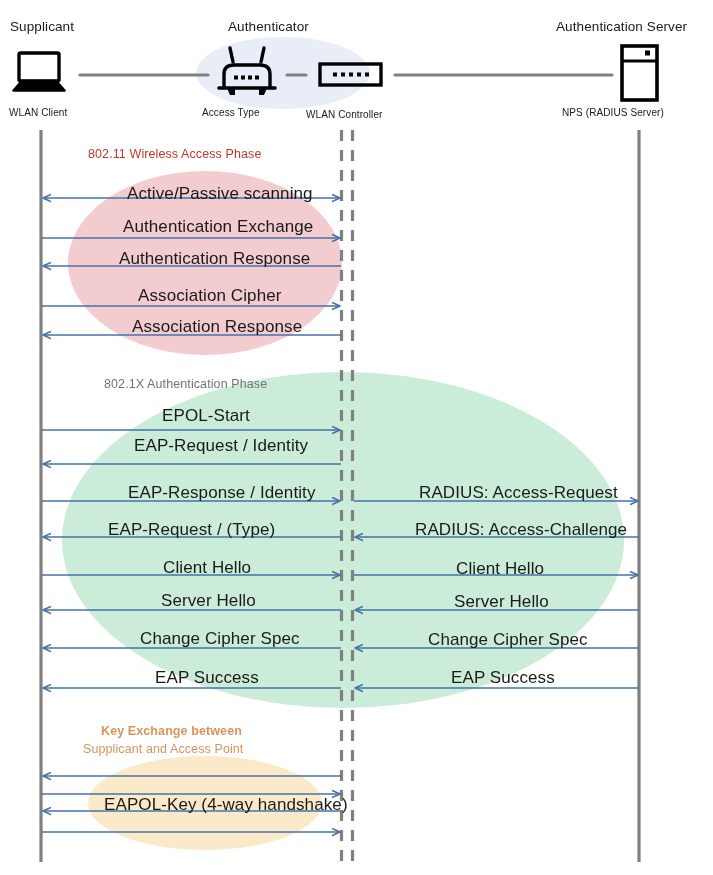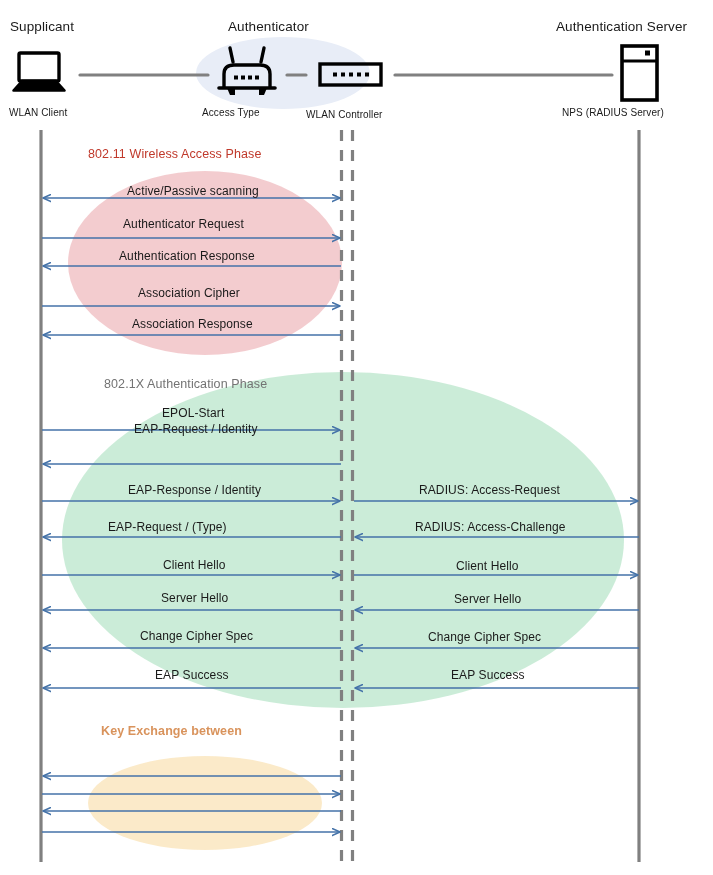--- a/index.html
+++ b/index.html
@@ -47,21 +47,21 @@
     white-space: nowrap;
     text-align: center;
     font-weight: 400;
     letter-spacing: 0.1px;
   }
   .phase-label.two-line {
     line-height: 18px;
   }
   .msg-label {
     position: absolute;
-    font-size: 12px;
+    font-size: 17px;
     color: #1a1a1a;
     white-space: nowrap;
     text-align: center;
     letter-spacing: 0.1px;
   }
 </style>
 </head>
 <body>
 
 <div id="diagram">
@@ -168,37 +168,39 @@
   <div class="role-title" style="left:556px; top:19px;">Authentication Server</div>
 
   <div class="node-label" style="left:9px; top:107px;">WLAN Client</div>
   <div class="node-label" style="left:202px; top:107px;">Access Type</div>
   <div class="node-label" style="left:306px; top:109px;">WLAN Controller</div>
   <div class="node-label" style="left:562px; top:107px;">NPS (RADIUS Server)</div>
 
   <div class="phase-label" style="left:88px; top:147px; color:#C0392B;">802.11 Wireless Access Phase</div>
   <div class="phase-label" style="left:104px; top:377px; color:#737373;">802.1X Authentication Phase</div>
   <div class="phase-label two-line" style="left:101px; top:722px; color:#D9935C;font-weight:bold;">Key Exchange between</div>
+  <div class="phase-label two-line" style="left:83px; top:740px; color:#D9935C;">Supplicant and Access Point</div>
 
   <div class="msg-label" style="left:127px; top:184px;">Active/Passive scanning</div>
-  <div class="msg-label" style="left:123px; top:217px;">Authenticator Request</div>
+  <div class="msg-label" style="left:123px; top:217px;">Authentication Exchange</div>
   <div class="msg-label" style="left:119px; top:249px;">Authentication Response</div>
   <div class="msg-label" style="left:138px; top:286px;">Association Cipher</div>
   <div class="msg-label" style="left:132px; top:317px;">Association Response</div>
 
   <div class="msg-label" style="left:162px; top:406px;">EPOL-Start</div>
-  <div class="msg-label" style="left:134px; top:422px;">EAP-Request / Identity</div>
+  <div class="msg-label" style="left:134px; top:436px;">EAP-Request / Identity</div>
   <div class="msg-label" style="left:128px; top:483px;">EAP-Response / Identity</div>
   <div class="msg-label" style="left:108px; top:520px;">EAP-Request / (Type)</div>
   <div class="msg-label" style="left:163px; top:558px;">Client Hello</div>
   <div class="msg-label" style="left:161px; top:591px;">Server Hello</div>
   <div class="msg-label" style="left:140px; top:629px;">Change Cipher Spec</div>
   <div class="msg-label" style="left:155px; top:668px;">EAP Success</div>
 
   <div class="msg-label" style="left:419px; top:483px;">RADIUS: Access-Request</div>
   <div class="msg-label" style="left:415px; top:520px;">RADIUS: Access-Challenge</div>
   <div class="msg-label" style="left:456px; top:559px;">Client Hello</div>
   <div class="msg-label" style="left:454px; top:592px;">Server Hello</div>
   <div class="msg-label" style="left:428px; top:630px;">Change Cipher Spec</div>
   <div class="msg-label" style="left:451px; top:668px;">EAP Success</div>
 
+  <div class="msg-label" style="left:104px; top:795px;">EAPOL-Key (4-way handshake)</div>
 
 </div>
 
 </body></html>

